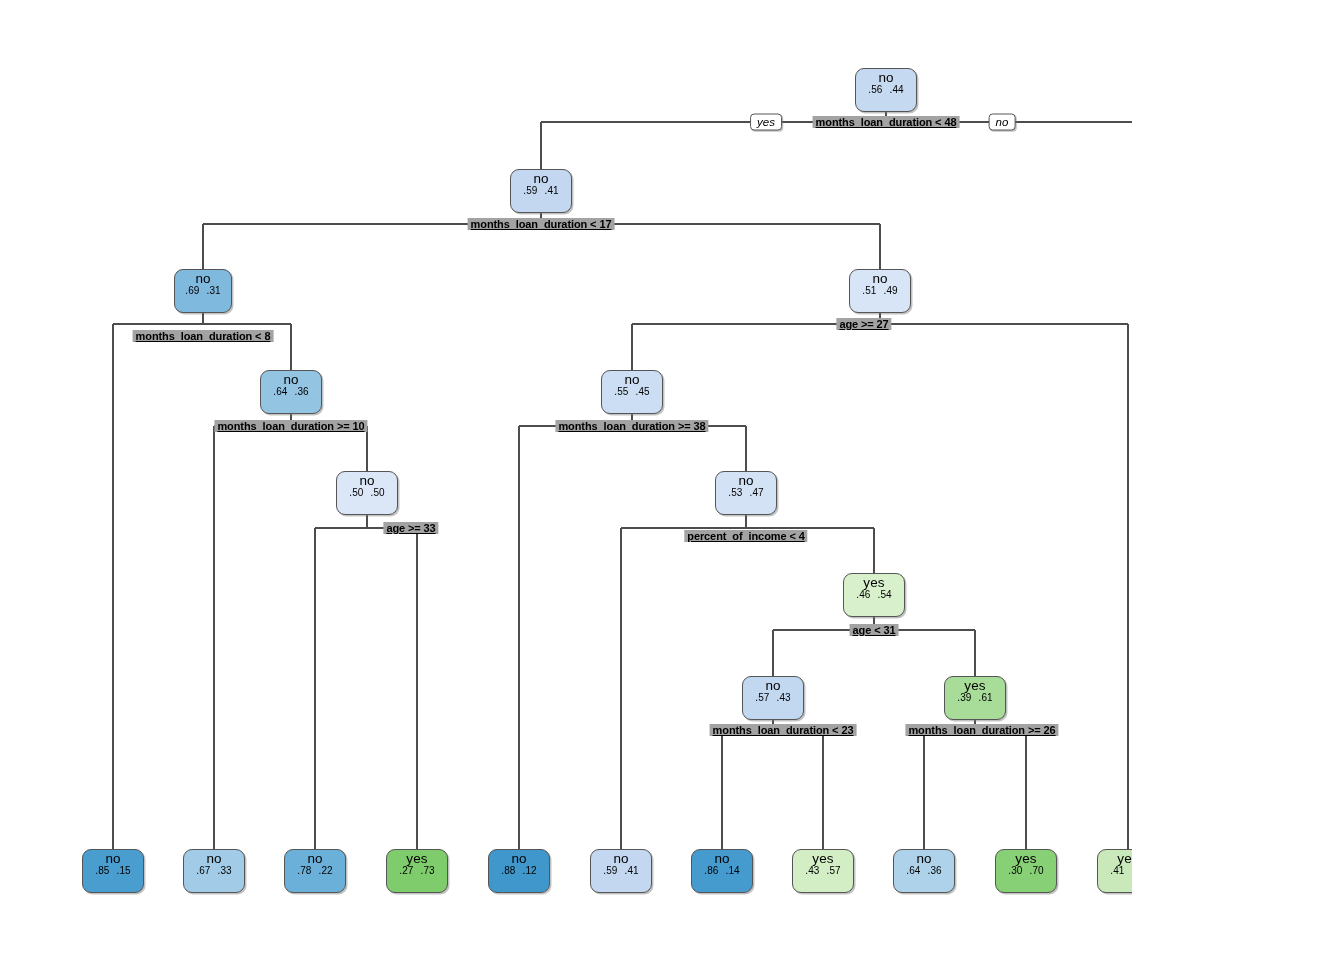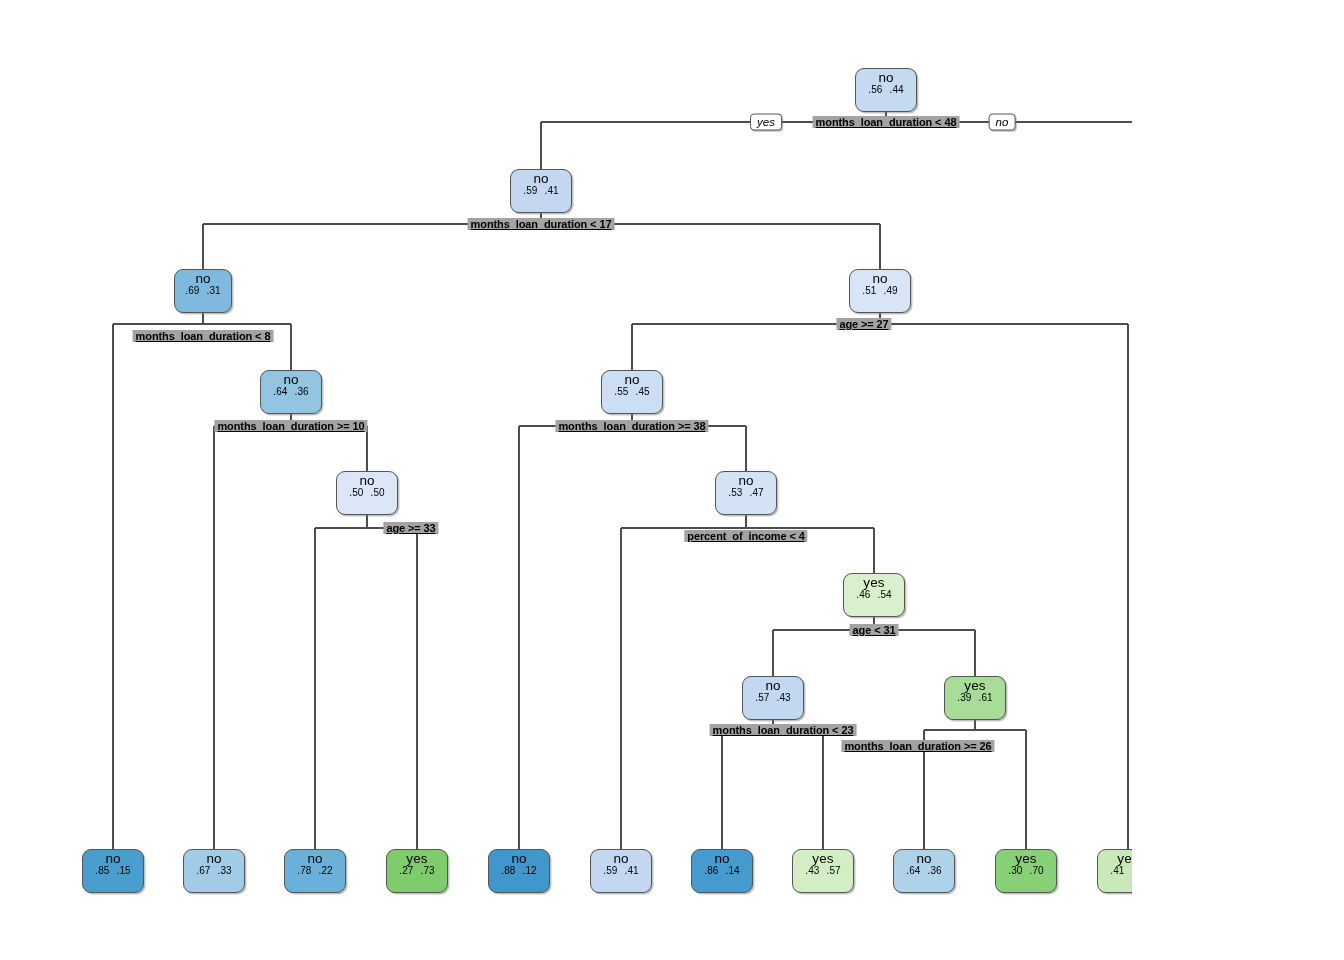--- a/index.html
+++ b/index.html
@@ -229,16 +229,16 @@
     <div class="split-label" style="left: 886px; top: 122px;">months_loan_duration &lt; 48</div>
     <div class="split-label" style="left: 541px; top: 224px;">months_loan_duration &lt; 17</div>
     <div class="split-label" style="left: 203px; top: 336px;">months_loan_duration &lt; 8</div>
     <div class="split-label" style="left: 291px; top: 426px;">months_loan_duration &gt;= 10</div>
     <div class="split-label" style="left: 367px; top: 528px; margin-left: 44px;">age &gt;= 33</div>
     <div class="split-label" style="left: 864px; top: 324px;">age &gt;= 27</div>
     <div class="split-label" style="left: 632px; top: 426px;">months_loan_duration &gt;= 38</div>
     <div class="split-label" style="left: 746px; top: 536px;">percent_of_income &lt; 4</div>
     <div class="split-label" style="left: 874px; top: 630px; text-align: center;">age &lt; 31</div>
     <div class="split-label" style="left: 773px; top: 730px; margin-left: 10px;">months_loan_duration &lt; 23</div>
-    <div class="split-label" style="left: 918px; top: 730px; margin-top: 16px;">months_loan_duration &gt;= 26</div>
+    <div class="split-label" style="left: 982px; top: 730px;">months_loan_duration &gt;= 26</div>
     <div class="yn-box" style="left: 766px; top: 122px;">yes</div>
     <div class="yn-box" style="left: 1002px; top: 122px;">no</div>
   </div>
 
 </body></html>

